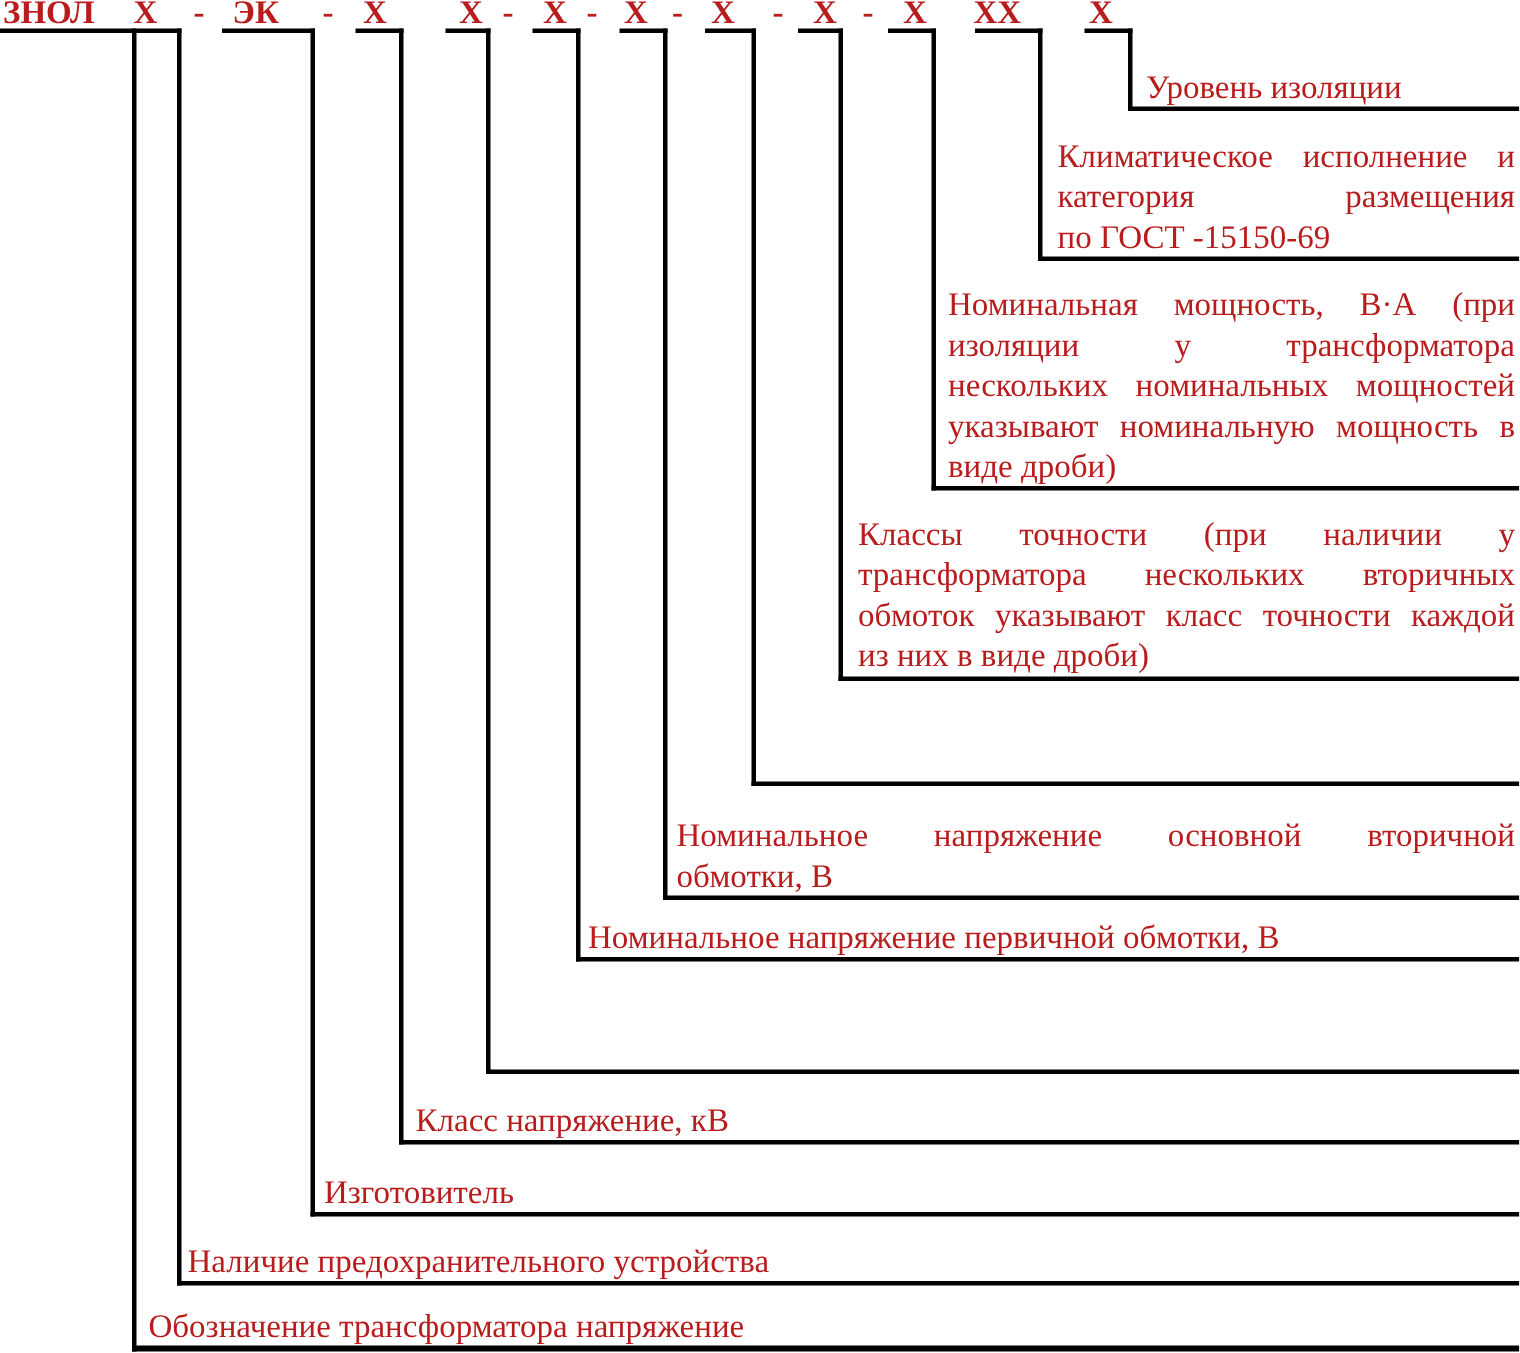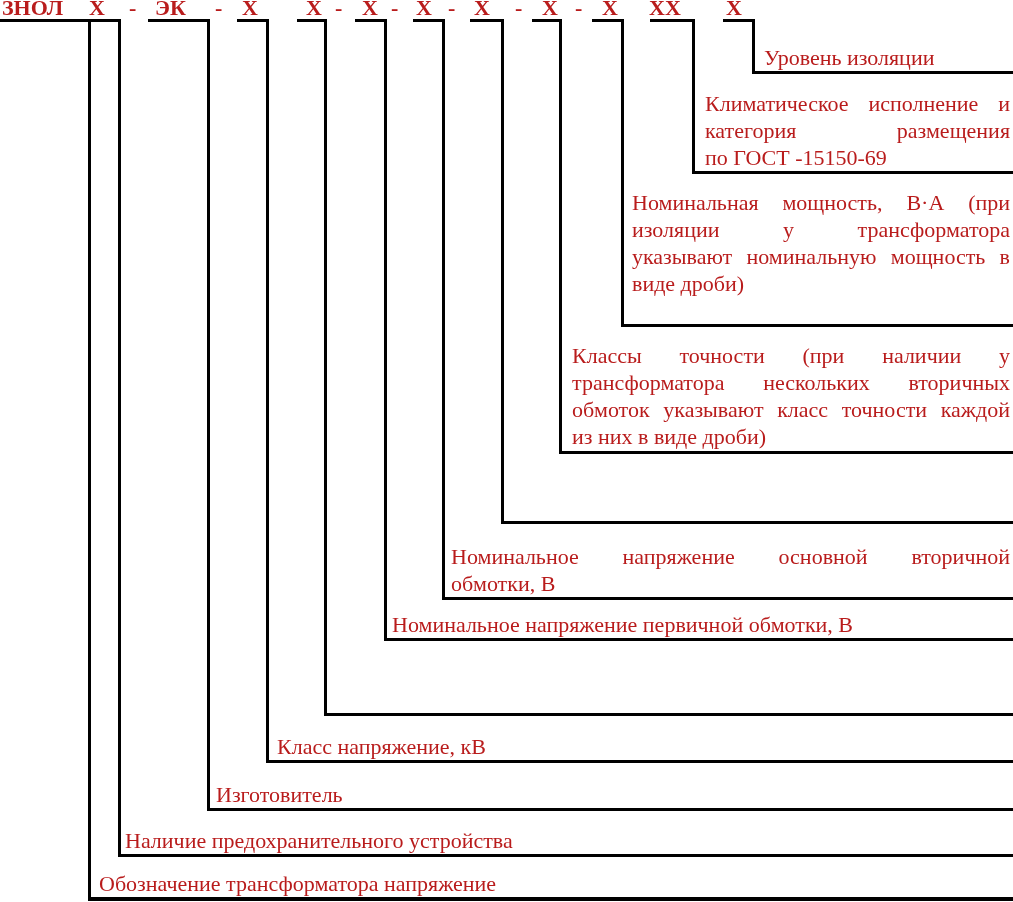--- a/index.html
+++ b/index.html
@@ -102,20 +102,21 @@
 
   <div class="label" style="left:705px;top:90px;width:305px">
     <div class="ln j">Климатическое исполнение и</div>
     <div class="ln j">категория размещения</div>
     <div class="ln">по ГОСТ -15150-69</div>
   </div>
 
   <div class="label" style="left:632px;top:189px;width:378px">
     <div class="ln j">Номинальная мощность, В·А (при</div>
     <div class="ln j">изоляции у трансформатора</div>
+    <div class="ln j">нескольких номинальных мощностей</div>
     <div class="ln j">указывают номинальную мощность в</div>
     <div class="ln">виде дроби)</div>
   </div>
 
   <div class="label" style="left:572px;top:342px;width:438px">
     <div class="ln j">Классы точности (при наличии у</div>
     <div class="ln j">трансформатора нескольких вторичных</div>
     <div class="ln j">обмоток указывают класс точности каждой</div>
     <div class="ln">из них в виде дроби)</div>
   </div>

